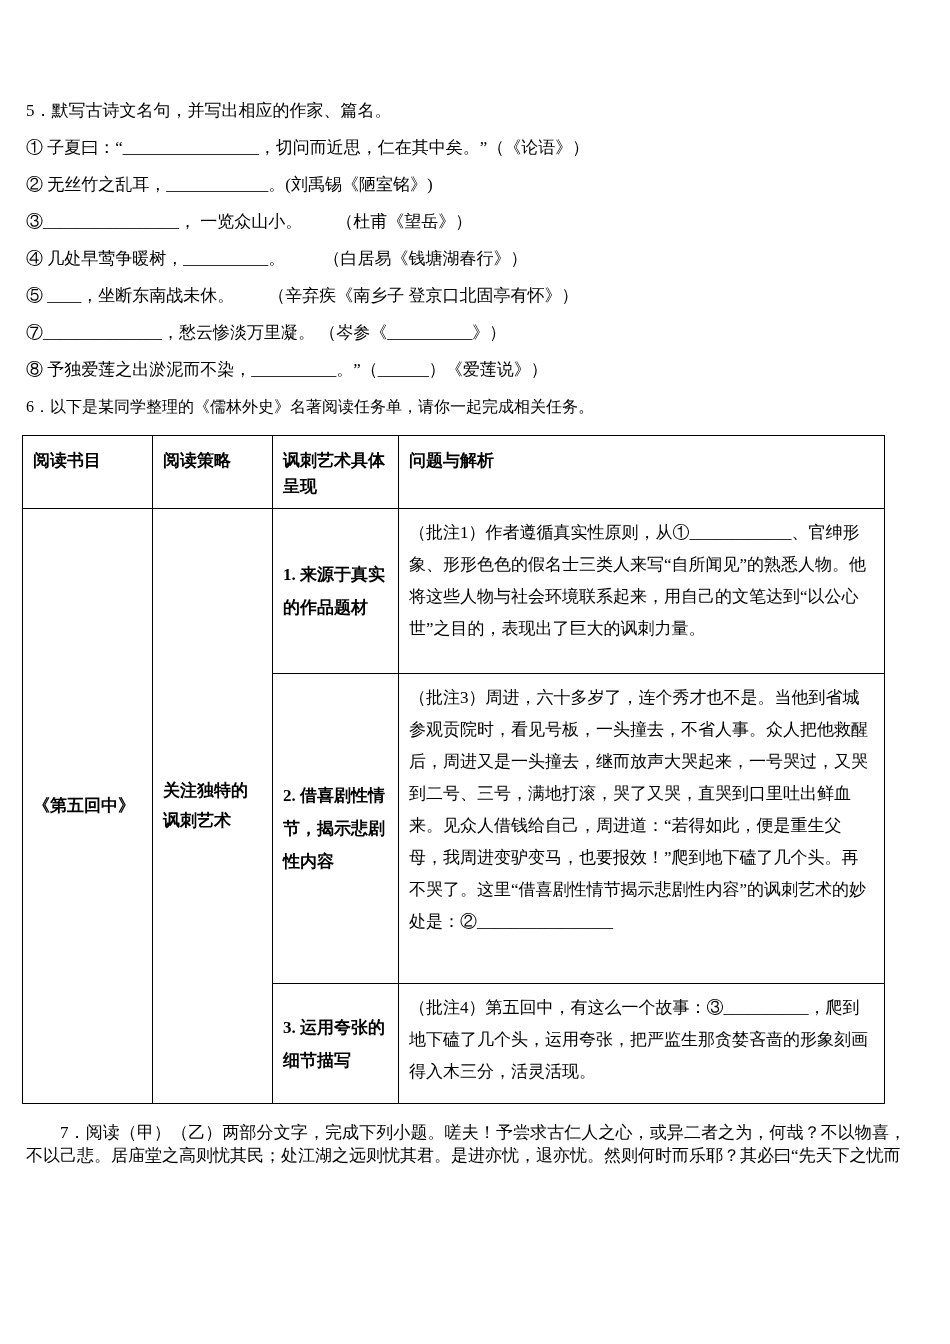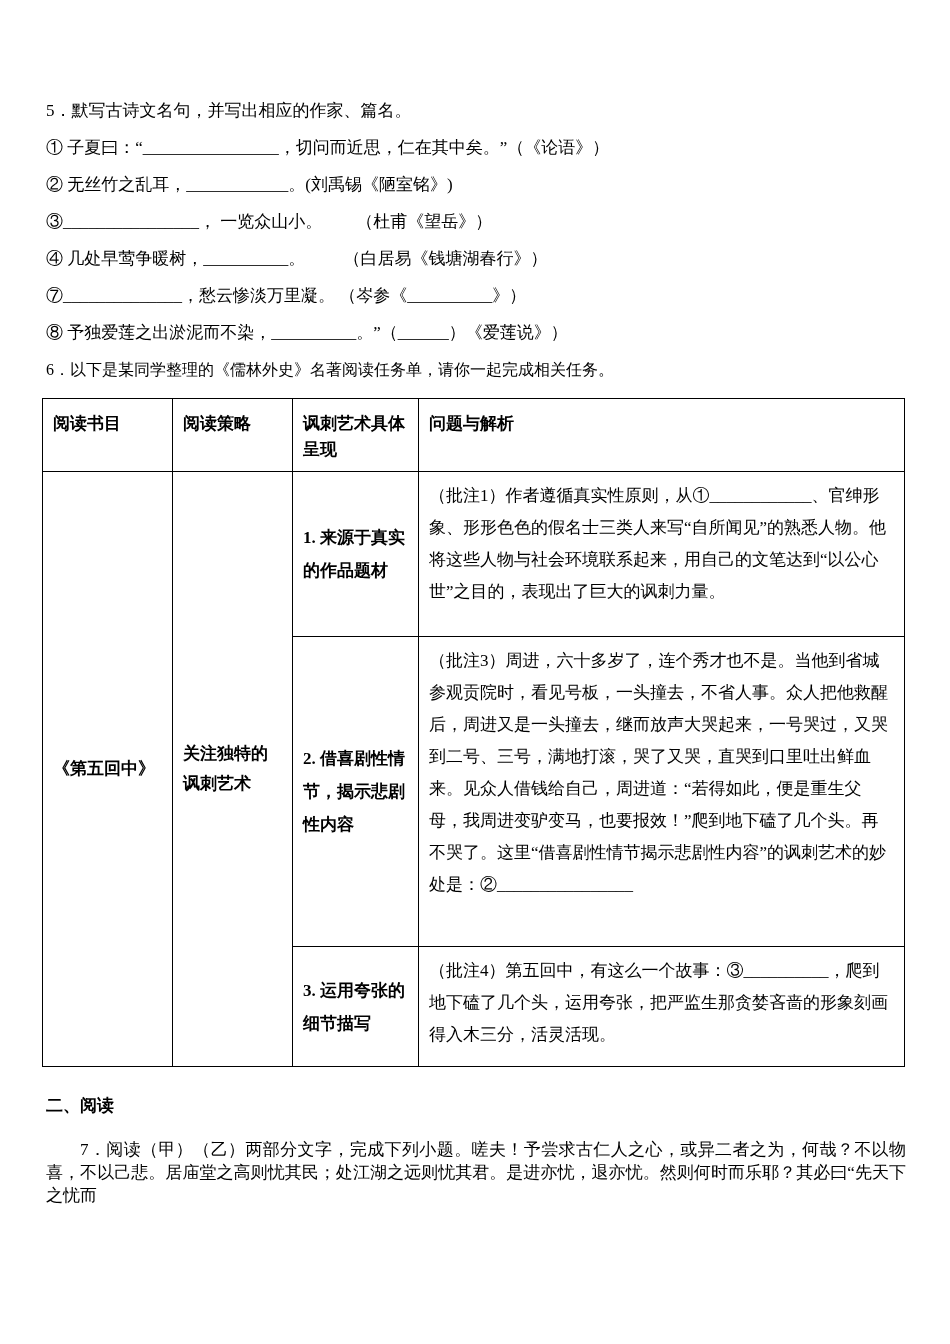--- a/index.html
+++ b/index.html
@@ -4,21 +4,21 @@
 <style>
   * { box-sizing: border-box; }
   html, body { margin: 0; padding: 0; }
   body {
     width: 950px;
     min-height: 1344px;
     background: #ffffff;
     color: #000000;
     font-family: "Liberation Serif", "DejaVu Serif", serif;
   }
-  .page { padding: 92px 44px 30px 46px; }
+  .page { padding: 92px 44px 30px 26px; }
 
   .q-title { font-size: 17px; line-height: 37px; }
   .q5-line { font-size: 17px; line-height: 37px; white-space: nowrap; }
 
   .q6-title { font-size: 16px; line-height: 37px; margin-top: 0; margin-bottom: 10px; }
 
   table.task {
     border-collapse: collapse;
     width: 862px;
     table-layout: fixed;
@@ -79,20 +79,21 @@
 </head>
 <body>
 
 <div class="page">
 
   <div class="q-title">5．默写古诗文名句，并写出相应的作家、篇名。</div>
   <div class="q5-line">① 子夏曰：“________________，切问而近思，仁在其中矣。”（《论语》）</div>
   <div class="q5-line">② 无丝竹之乱耳，____________。(刘禹锡《陋室铭》)</div>
   <div class="q5-line">③________________， 一览众山小。　　（杜甫《望岳》）</div>
   <div class="q5-line">④ 几处早莺争暖树，__________。　　 （白居易《钱塘湖春行》）</div>
+  <div class="q5-line">⑤ ____，坐断东南战未休。　　（辛弃疾《南乡子 登京口北固亭有怀》）</div>
   <div class="q5-line">⑦______________，愁云惨淡万里凝。 （岑参《__________》）</div>
   <div class="q5-line">⑧ 予独爱莲之出淤泥而不染，__________。”（______）《爱莲说》）</div>
 
   <div class="q6-title">6．以下是某同学整理的《儒林外史》名著阅读任务单，请你一起完成相关任务。</div>
 
   <table class="task">
     <tbody>
         <tr class="head">
       <th class="c1">阅读书目</th>
       <th class="c2">阅读策略</th>
@@ -109,16 +110,15 @@
       <td class="c3 technique-cell">2. 借喜剧性情节，揭示悲剧性内容</td>
       <td class="c4 analysis-cell">（批注3）周进，六十多岁了，连个秀才也不是。当他到省城参观贡院时，看见号板，一头撞去，不省人事。众人把他救醒后，周进又是一头撞去，继而放声大哭起来，一号哭过，又哭到二号、三号，满地打滚，哭了又哭，直哭到口里吐出鲜血来。见众人借钱给自己，周进道：“若得如此，便是重生父母，我周进变驴变马，也要报效！”爬到地下磕了几个头。再不哭了。这里“借喜剧性情节揭示悲剧性内容”的讽刺艺术的妙处是：②________________</td>
     </tr>
     <tr class="r3">
       <td class="c3 technique-cell">3. 运用夸张的细节描写</td>
       <td class="c4 analysis-cell">（批注4）第五回中，有这么一个故事：③__________，爬到地下磕了几个头，运用夸张，把严监生那贪婪吝啬的形象刻画得入木三分，活灵活现。</td>
     </tr>
   </tbody>
     </table>
 
-  <div class="sec2-title">二、阅读</div>
   <p class="q7-text">7．阅读（甲）（乙）两部分文字，完成下列小题。嗟夫！予尝求古仁人之心，或异二者之为，何哉？不以物喜，不以己悲。居庙堂之高则忧其民；处江湖之远则忧其君。是进亦忧，退亦忧。然则何时而乐耶？其必曰“先天下之忧而</p>
 
 </div>
 
 </body></html>

